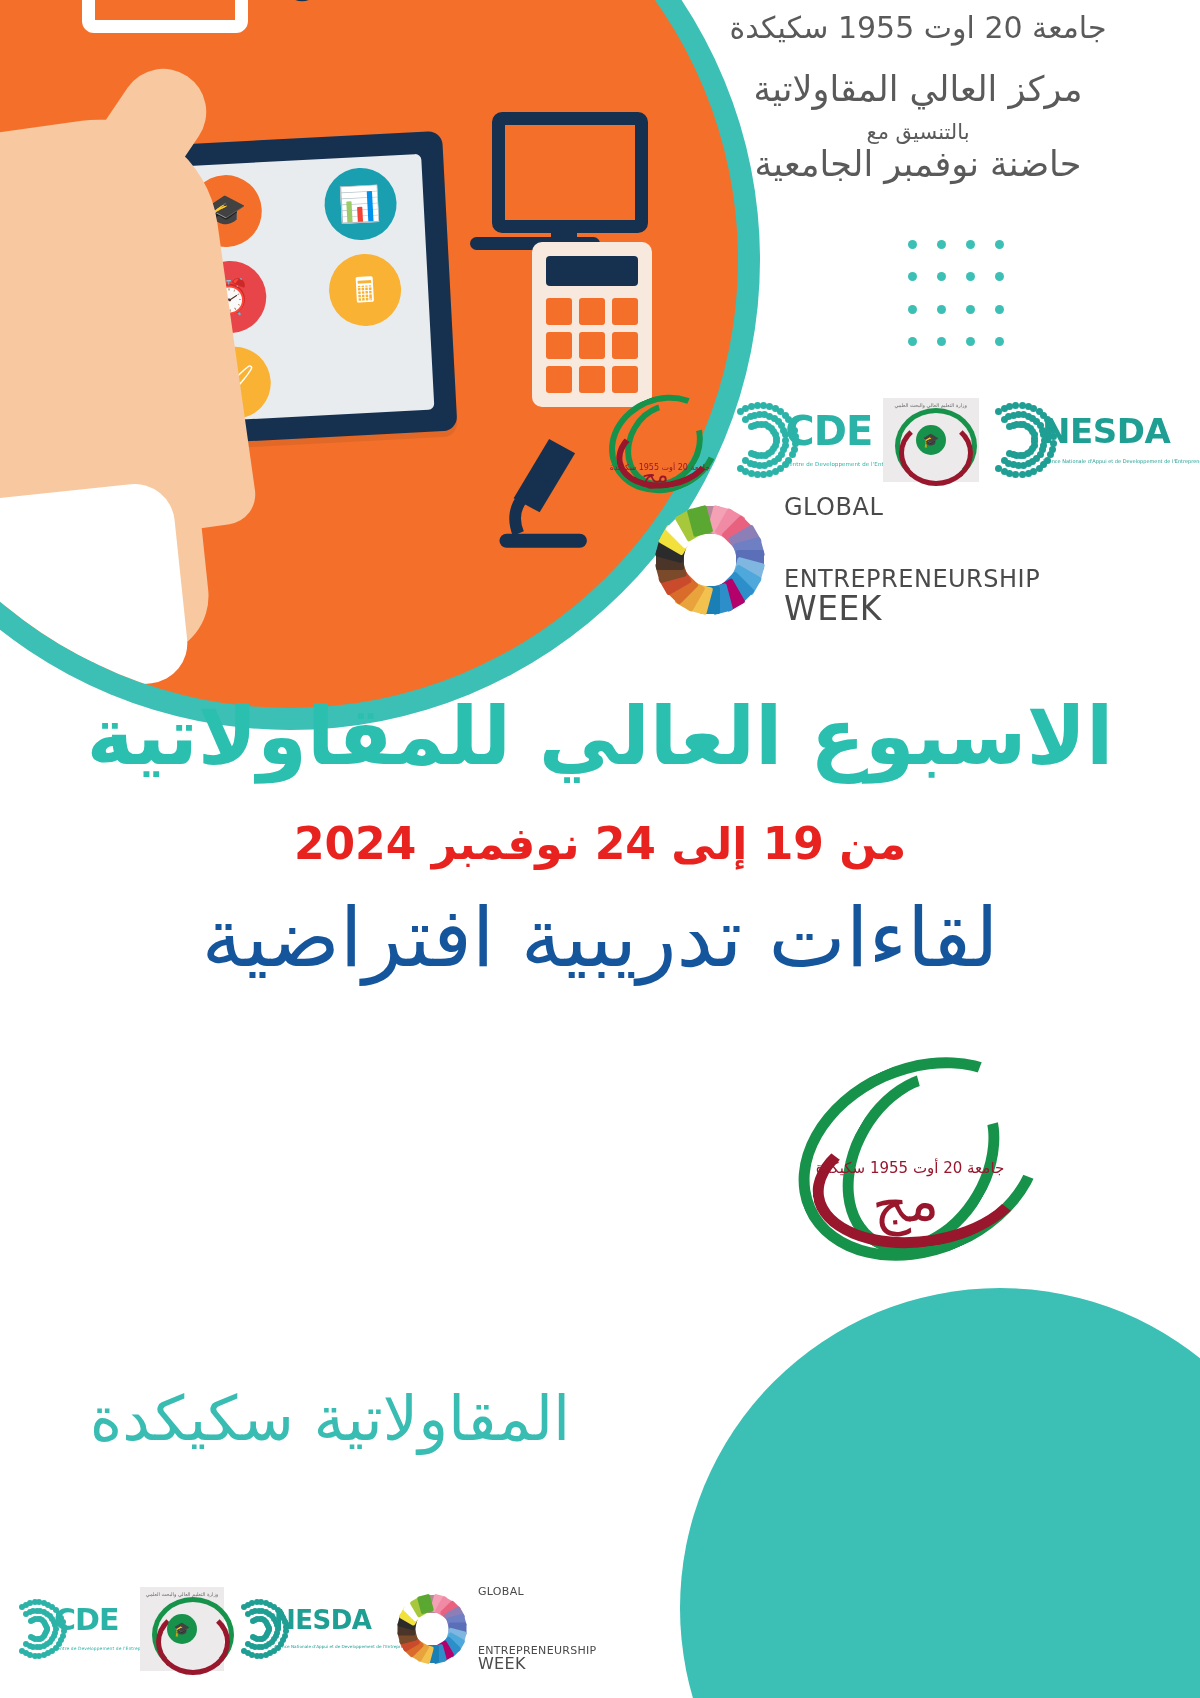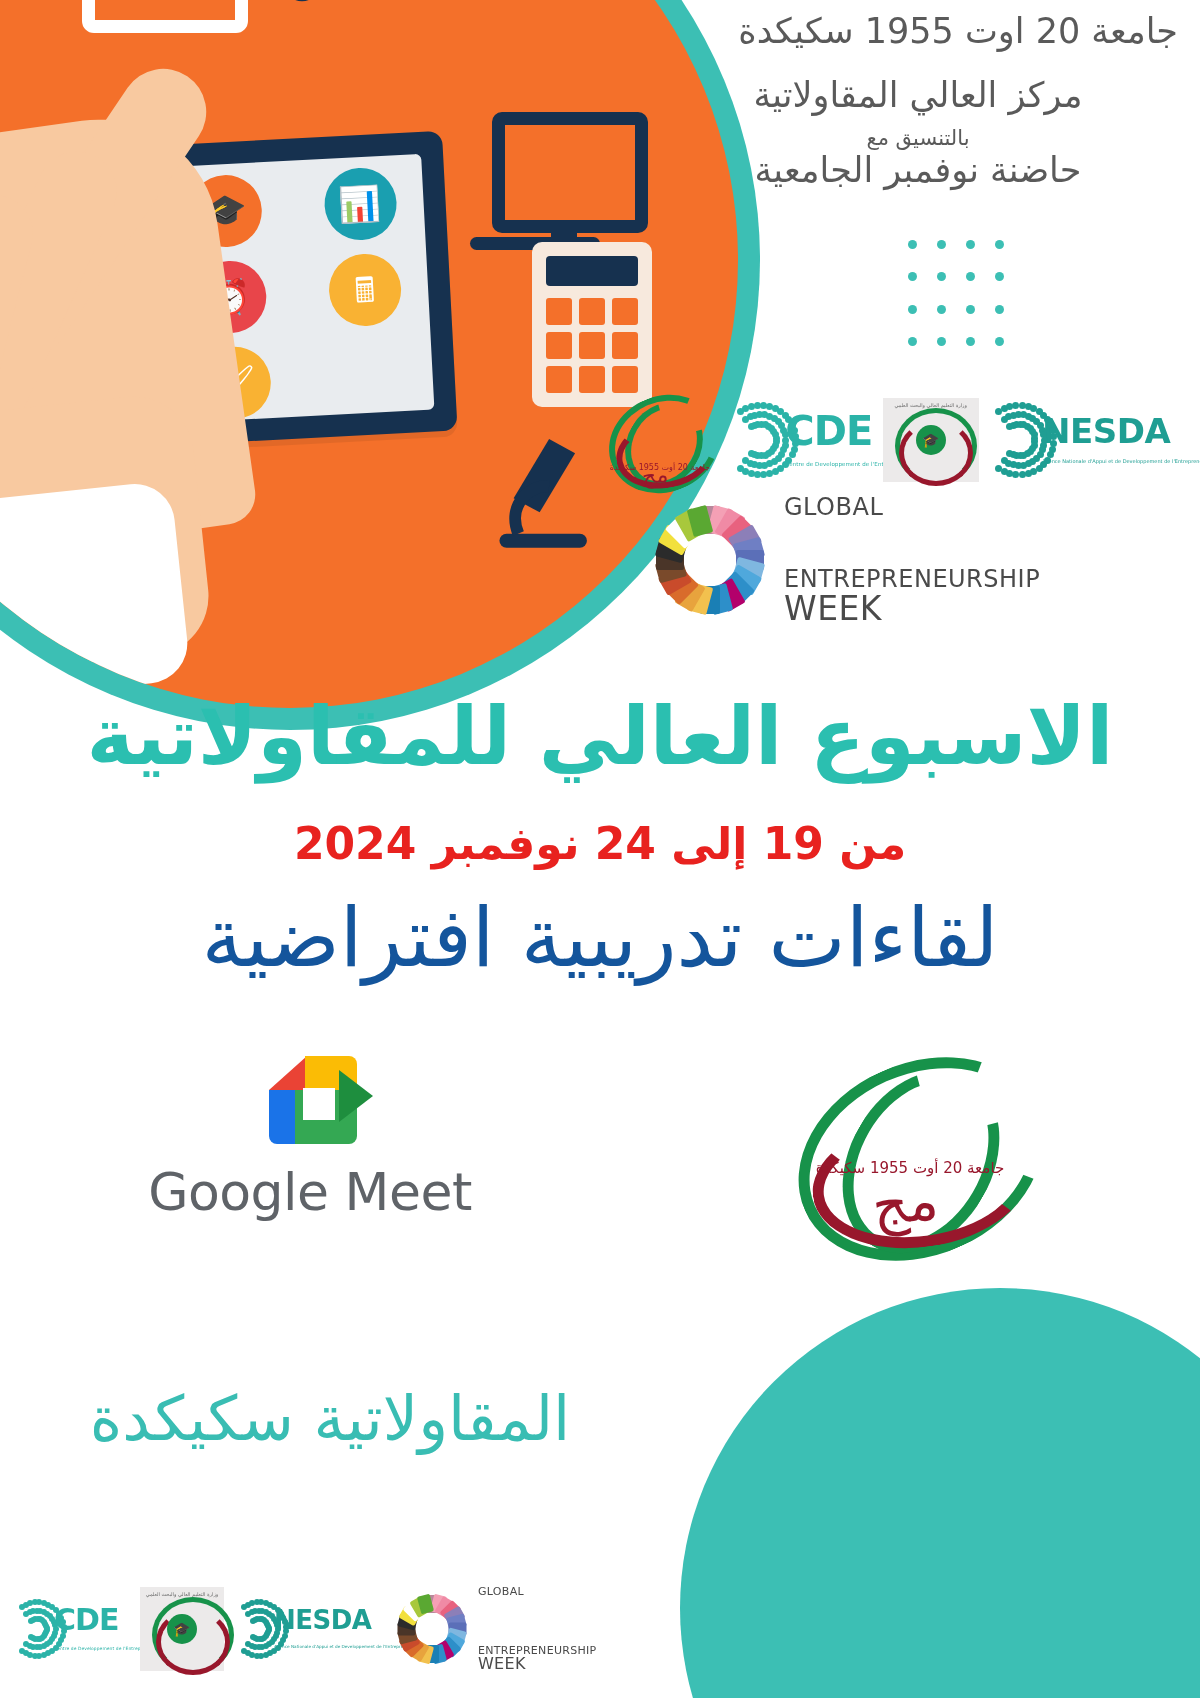--- a/index.html
+++ b/index.html
@@ -125,21 +125,21 @@
 
   
   .org-block{
     position:absolute;
     right:22px; top:8px;
     width:520px;
     text-align:center;
     direction:rtl;
     color:#5a5a5a;
   }
-  .org-line1{font-size:35px;line-height:1.35;font-weight:400;text-align:right;}
+  .org-line1{font-size:30px;line-height:1.35;font-weight:400;}
   .org-line2{font-size:35px;line-height:1.4;margin-top:16px;}
   .org-line3{font-size:21px;line-height:1.2;margin-top:6px;}
   .org-line4{font-size:35px;line-height:1.25;margin-top:-2px;}
 
   
   .dot-matrix{
     position:absolute;
     right:186px; top:228px;
     width:116px;height:130px;
     display:grid;
@@ -647,31 +647,20 @@
       <div class="l1">GLOBAL</div>
       <div class="l2">ENTREPRENEURSHIP</div>
       <div class="l3">WEEK</div>
     </span>
   </div>
 
   <div class="headline">الاسبوع العالي للمقاولاتية</div>
   <div class="date-line">من 19 إلى 24 نوفمبر 2024</div>
   <div class="subhead">لقاءات تدريبية افتراضية</div>
 
-  <div class="gmeet">
-    <span class="gmeet-mark">
-      <span class="gm-red"></span>
-      <span class="gm-yellow"></span>
-      <span class="gm-blue"></span>
-      <span class="gm-green"></span>
-      <span class="gm-white"></span>
-      <span class="gm-cam"></span>
-    </span>
-    <span class="gmeet-label">Google Meet</span>
-  </div>
 
   <div class="uni-big">
     <span class="ring"></span>
       <span class="ring2"></span>
       <span class="swirl-red"></span>
     <span class="tag">جامعة 20 أوت 1955 سكيكدة</span>
     <span class="scribble">مج</span>
   </div>
 
   <div class="tagline">المقاولاتية سكيكدة</div>

